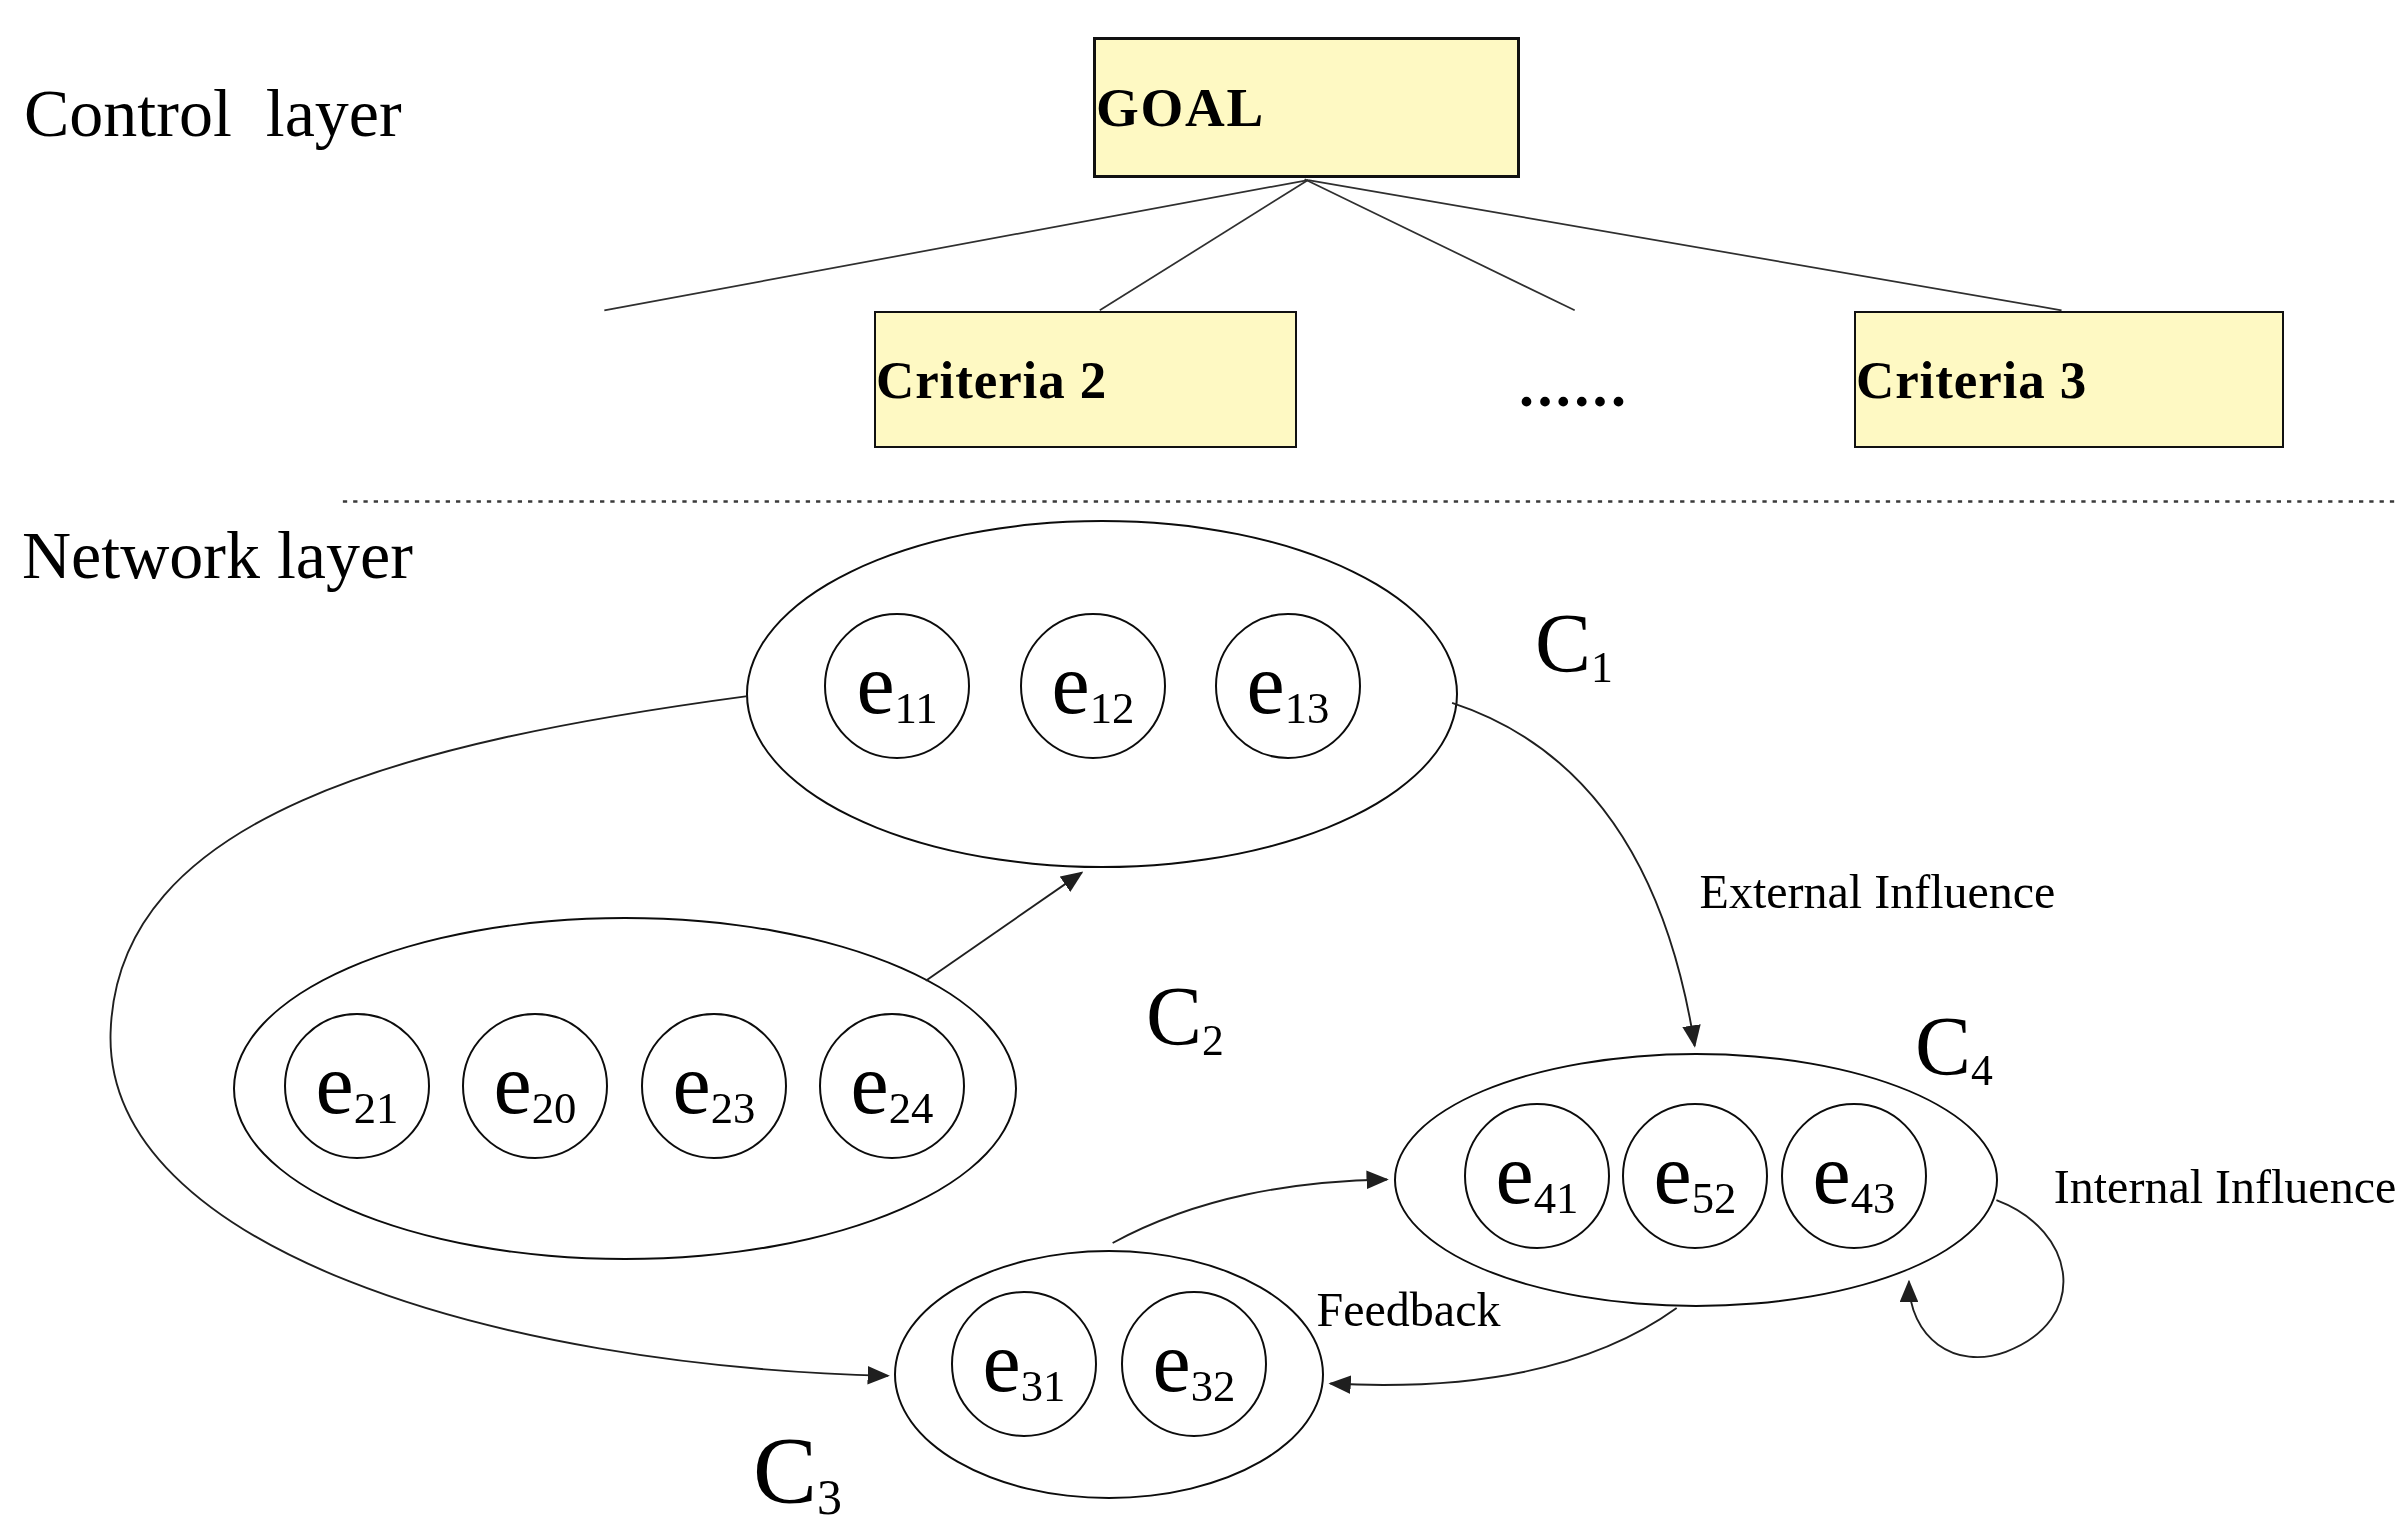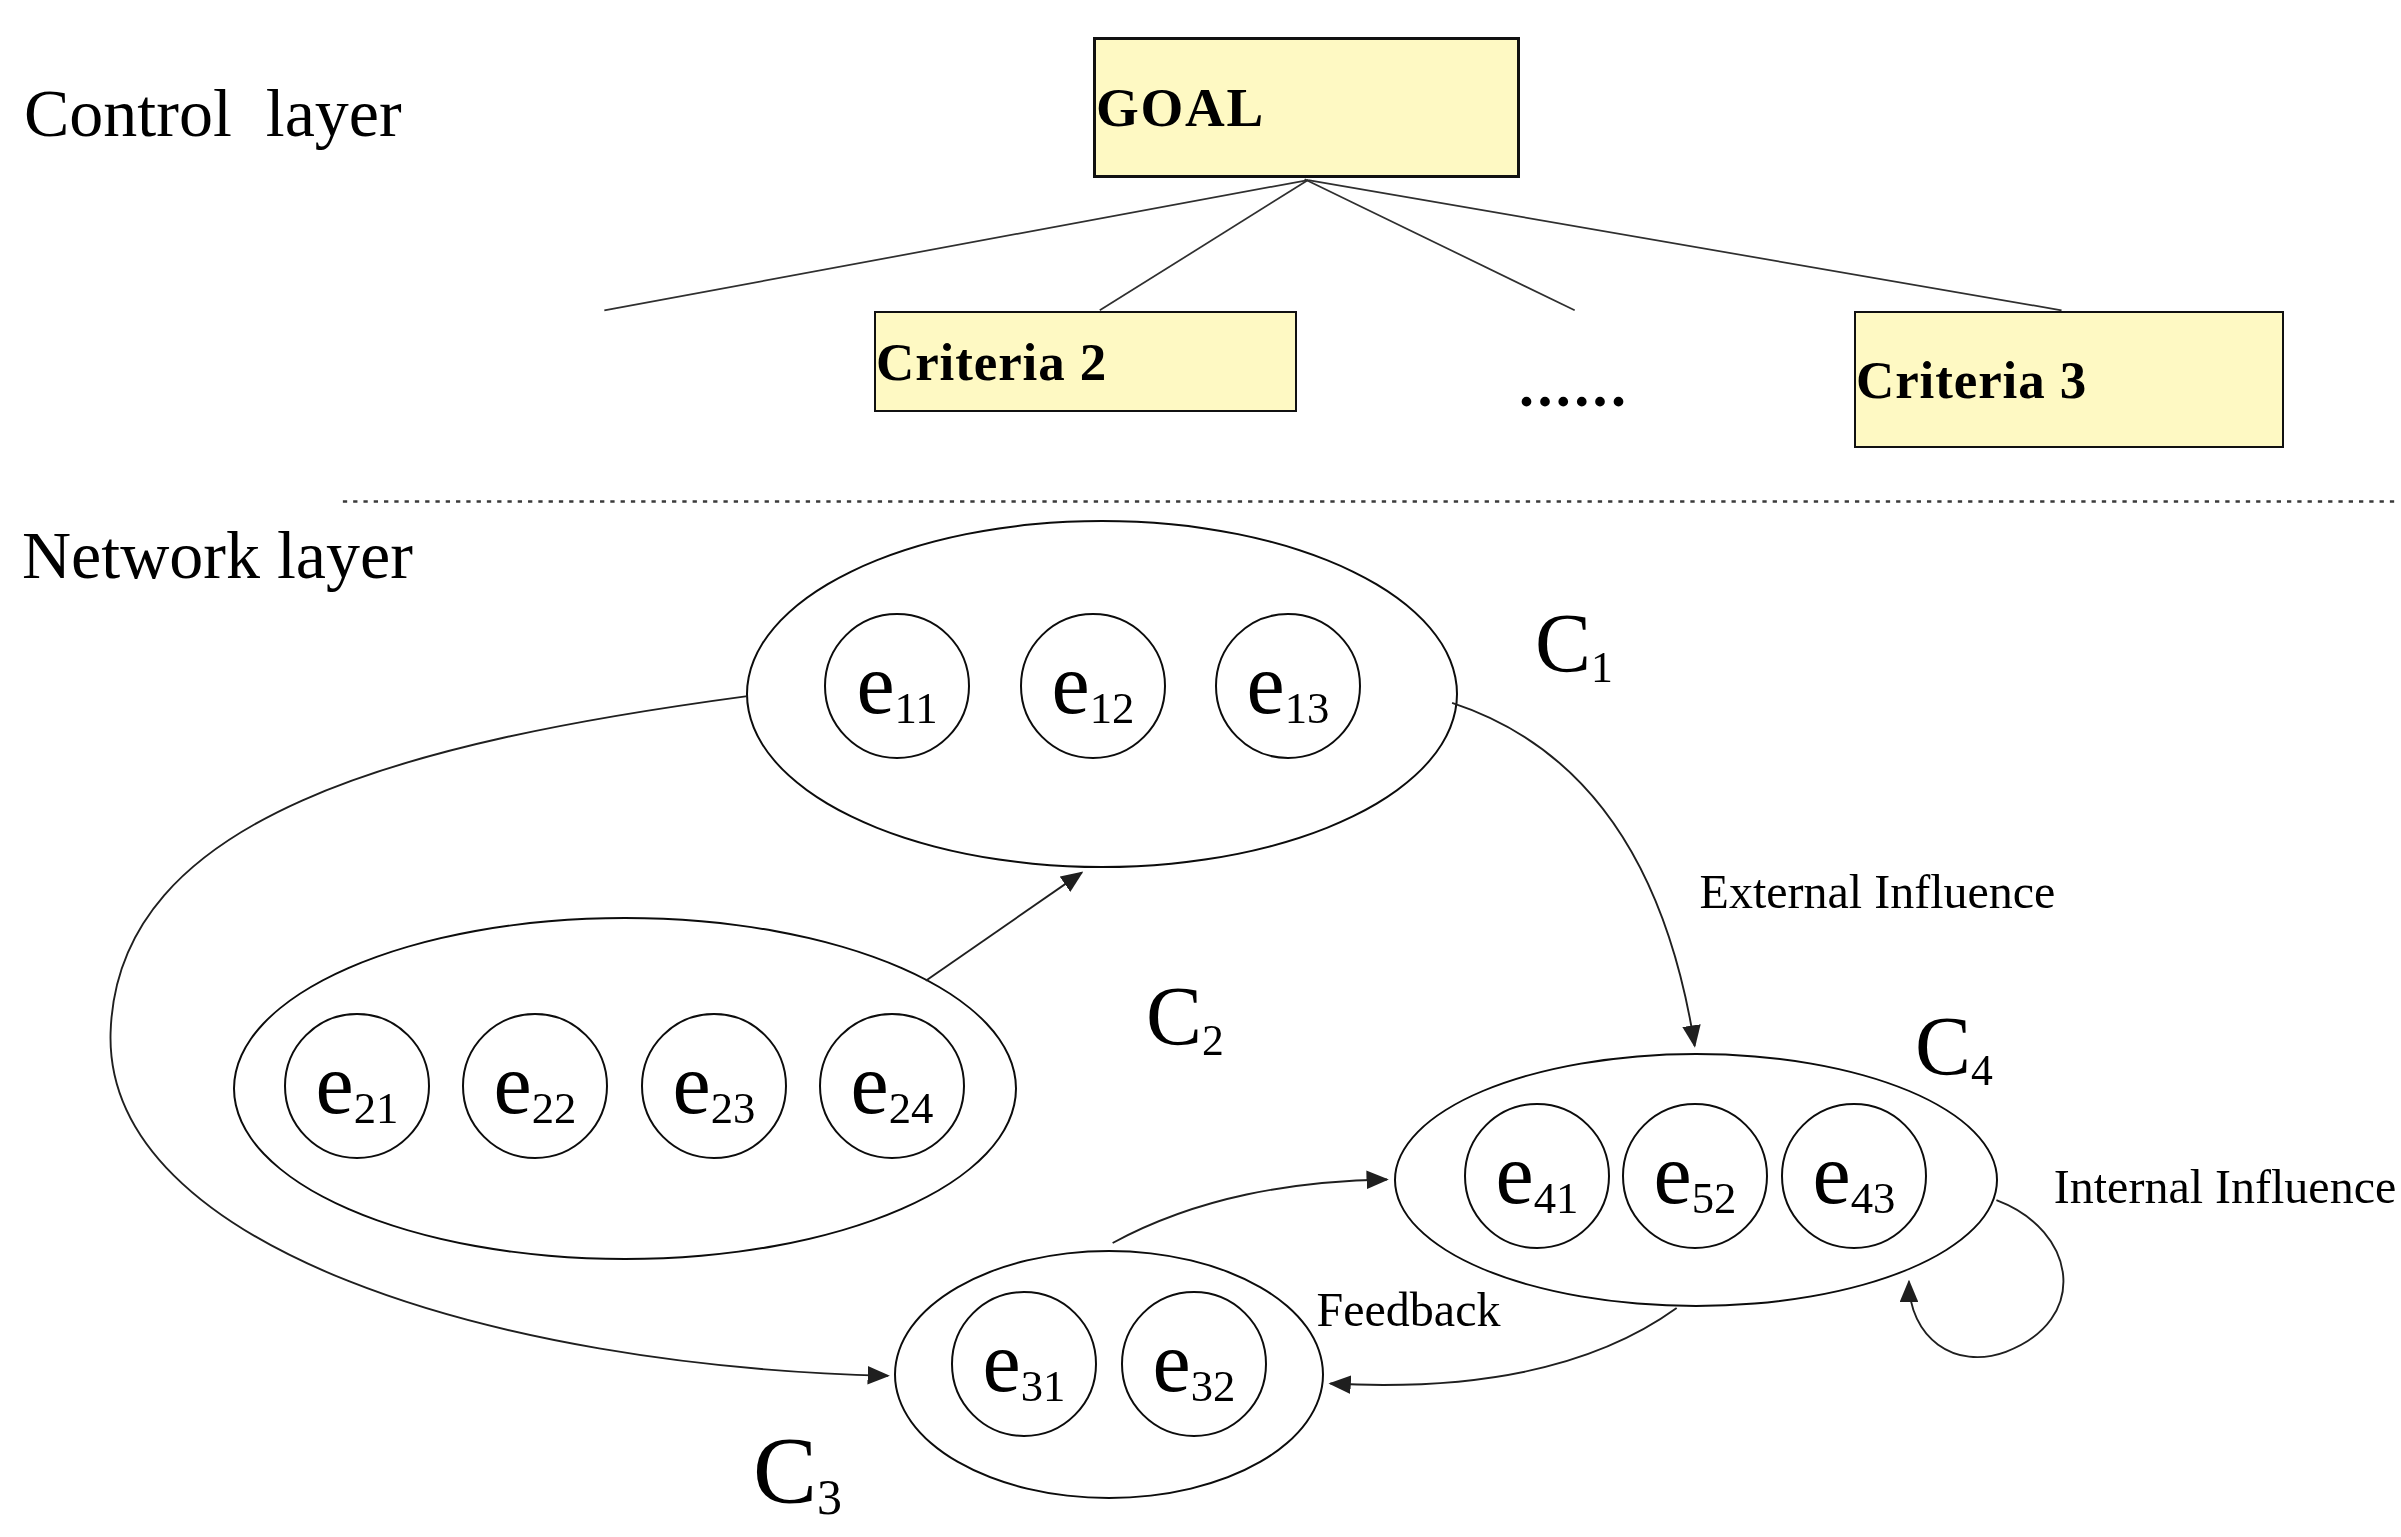--- a/index.html
+++ b/index.html
@@ -51,21 +51,21 @@
       <path d="M2329,1400 C2424,1436 2438,1540 2340,1577 C2280,1599 2227,1560 2227,1495"></path>
     </g>
   </svg>
 
   <div class="layer-title ctl" style="left:24px;top:79px;">Control layer</div>
 
   <div class="box goal-box" style="left:1093px;top:37px;width:427px;height:141px;">
     <span class="box-label">GOAL</span>
   </div>
 
-  <div class="box" style="left:874px;top:311px;width:423px;height:101px;">
+  <div class="box" style="left:874px;top:311px;width:423px;height:137px;">
     <span class="box-label">Criteria 2</span>
   </div>
   <div class="dots" style="left:1519px;top:356px;">......</div>
   <div class="box" style="left:1854px;top:311px;width:430px;height:137px;">
     <span class="box-label">Criteria 3</span>
   </div>
 
   <div class="layer-title" style="left:22px;top:521px;">Network layer</div>
 
   <div class="cluster" style="left:746px;top:520px;width:712px;height:348px;">
@@ -79,21 +79,21 @@
       <span class="node-label"><span>e</span><span class="sub">13</span></span>
     </div>
   </div>
   <div class="cluster-label" style="left:1535px;top:602px;"><span>C</span><span class="sub">1</span></div>
 
   <div class="cluster" style="left:233px;top:917px;width:784px;height:343px;">
     <div class="node" style="left:49px;top:94px;">
       <span class="node-label"><span>e</span><span class="sub">21</span></span>
     </div>
     <div class="node" style="left:227px;top:94px;">
-      <span class="node-label"><span>e</span><span class="sub">22</span></span>
+      <span class="node-label"><span>e</span><span class="sub">20</span></span>
     </div>
     <div class="node" style="left:406px;top:94px;">
       <span class="node-label"><span>e</span><span class="sub">23</span></span>
     </div>
     <div class="node" style="left:584px;top:94px;">
       <span class="node-label"><span>e</span><span class="sub">24</span></span>
     </div>
   </div>
   <div class="cluster-label" style="left:1146px;top:975px;"><span>C</span><span class="sub">2</span></div>
 

